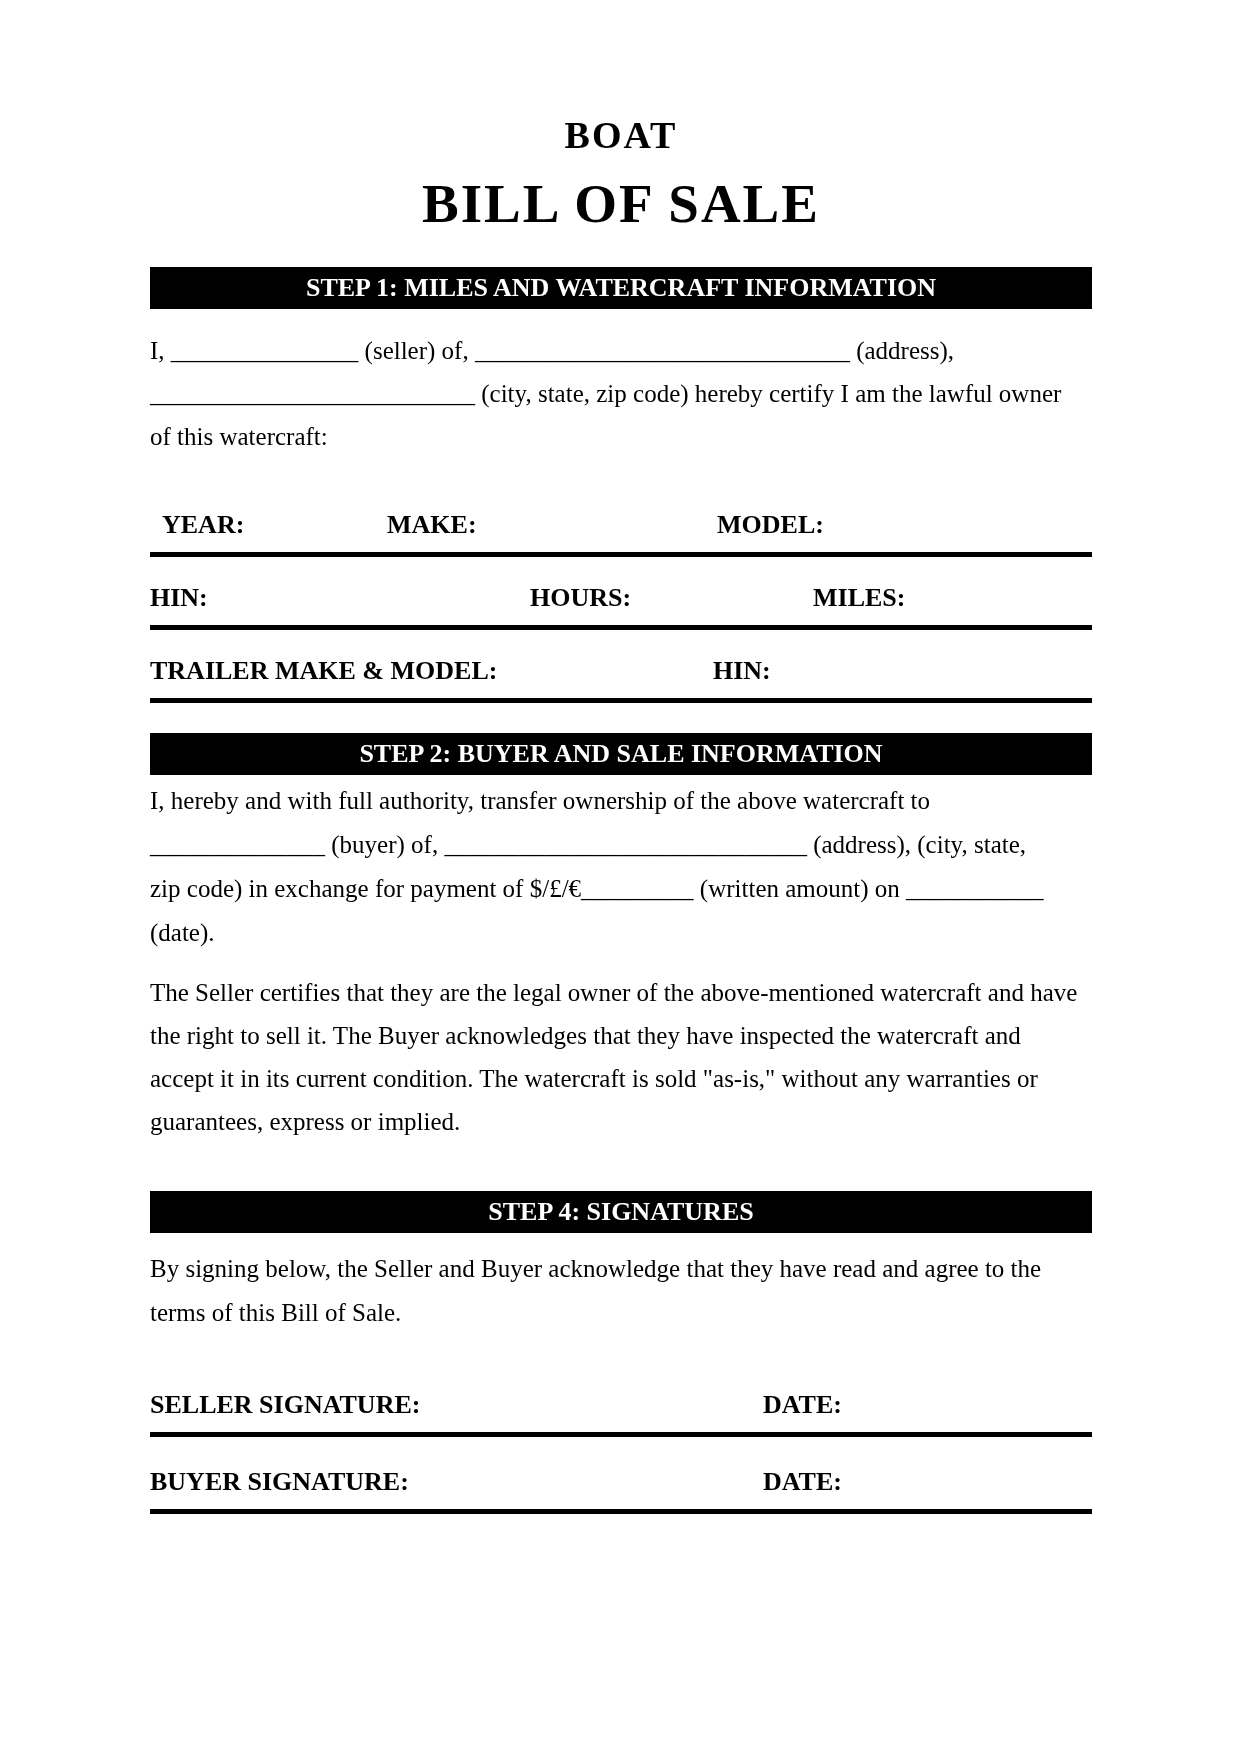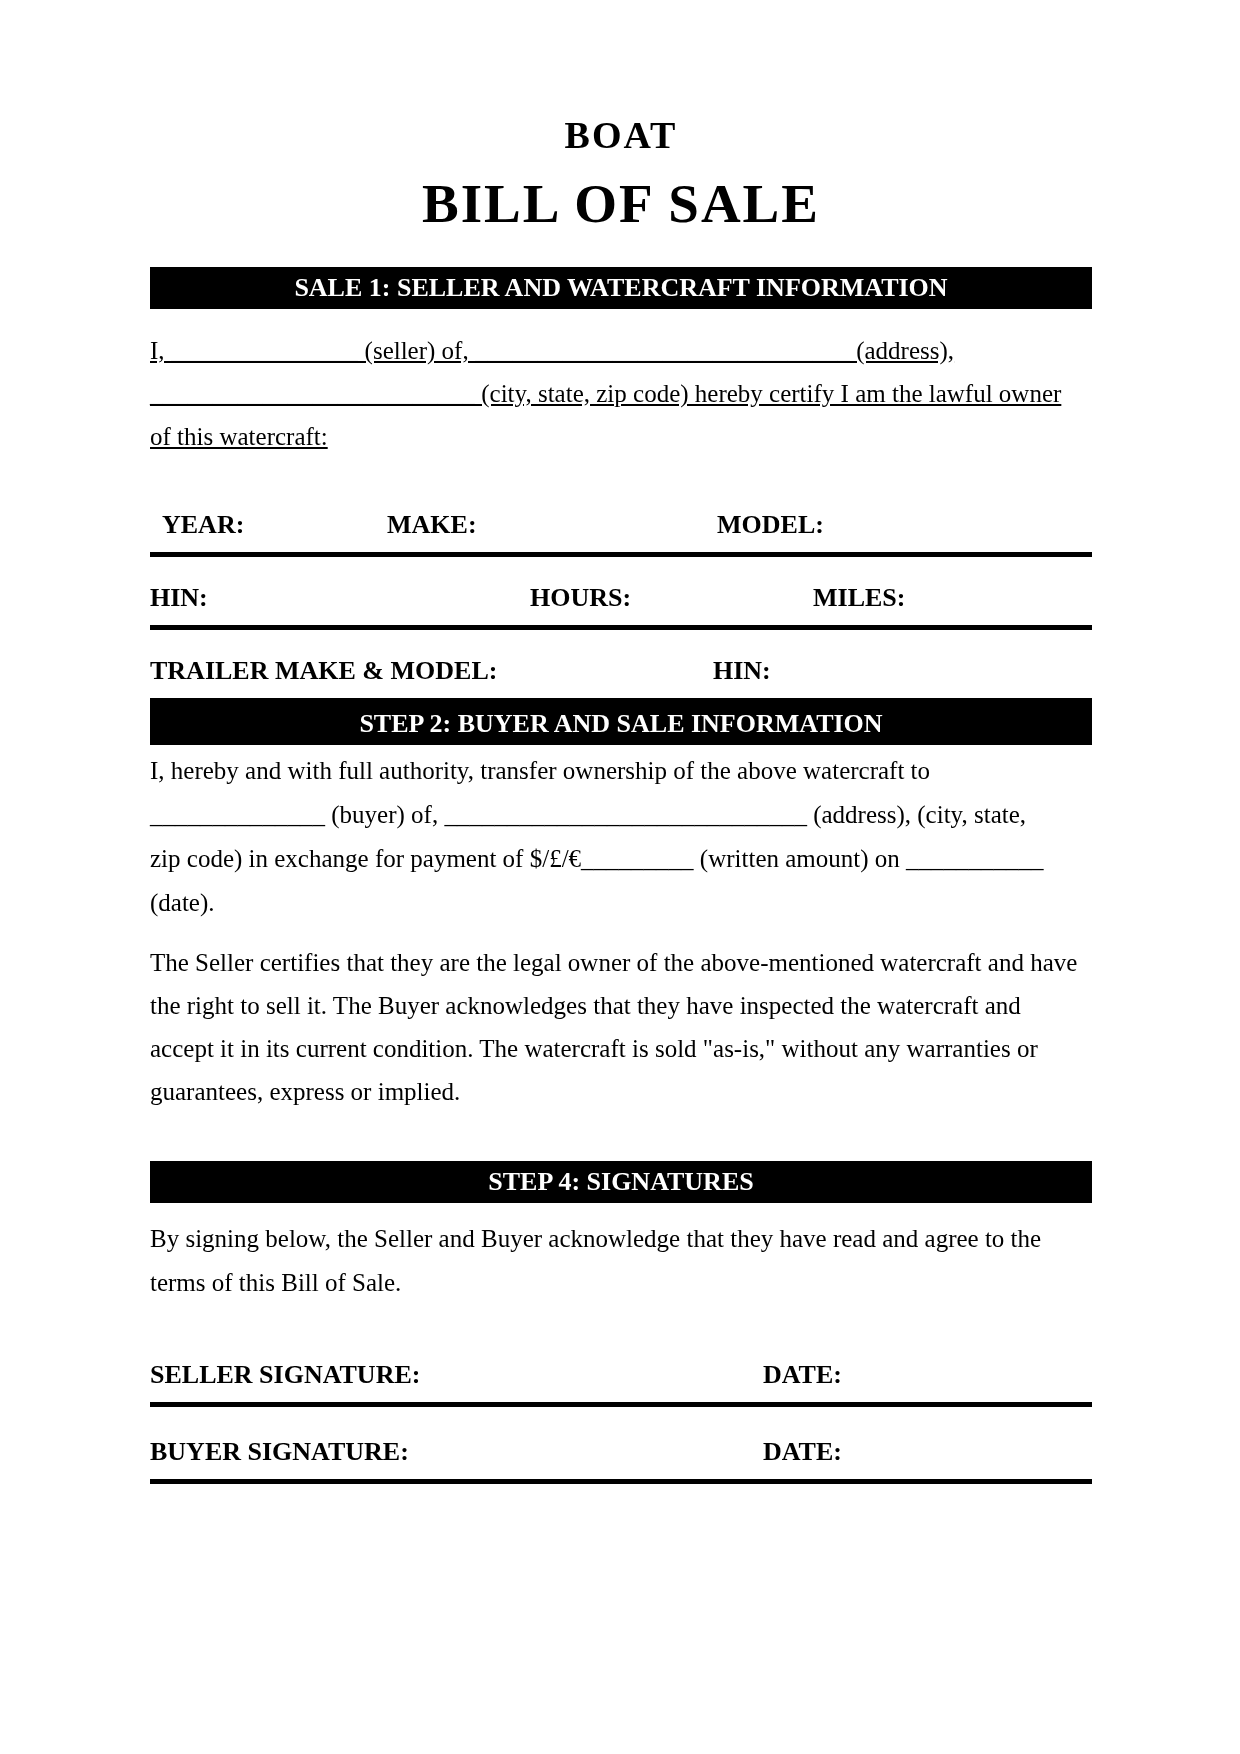--- a/index.html
+++ b/index.html
@@ -37,29 +37,29 @@
     height: 42px;
     line-height: 42px;
     background: #000000;
     color: #ffffff;
     font-weight: bold;
     font-size: 26px;
     text-align: center;
     white-space: nowrap;
   }
   #banner1 { margin-top: 36px; }
-  #banner2 { }
+  #banner2 { margin-top: 30px; }
   #banner3 { margin-top: 40px; }
   #banner4 { margin-top: 48px; }
   .para {
     font-size: 25px;
     line-height: 43px;
     white-space: nowrap;
   }
-  #para1 { margin-top: 20px; text-decoration: underline; }
+  #para1 { margin-top: 20px; }
   #para2 { margin-top: 4px; line-height: 44px; }
   #para3 { margin-top: 16px; }
   #para4 { margin-top: 14px; line-height: 44px; }
   .field-row {
     position: relative;
     height: 30px;
     font-size: 26px;
     font-weight: bold;
     white-space: nowrap;
   }
@@ -76,21 +76,21 @@
   }
 </style>
 </head>
 <body>
 
 <div class="page">
 
   <div class="title-top">BOAT</div>
   <div class="title-main">BILL OF SALE</div>
 
-  <div class="banner" id="banner1">SALE 1: SELLER AND WATERCRAFT INFORMATION</div>
+  <div class="banner" id="banner1">STEP 1: MILES AND WATERCRAFT INFORMATION</div>
 
   <div class="para" id="para1">
     <div>I, _______________ (seller) of, ______________________________ (address),</div>
     <div>__________________________ (city, state, zip code) hereby certify I am the lawful owner</div>
     <div>of this watercraft:</div>
   </div>
 
   <div class="field-row" id="row1">
     <span style="left:12px">YEAR:</span>
     <span style="left:237px">MAKE:</span>

